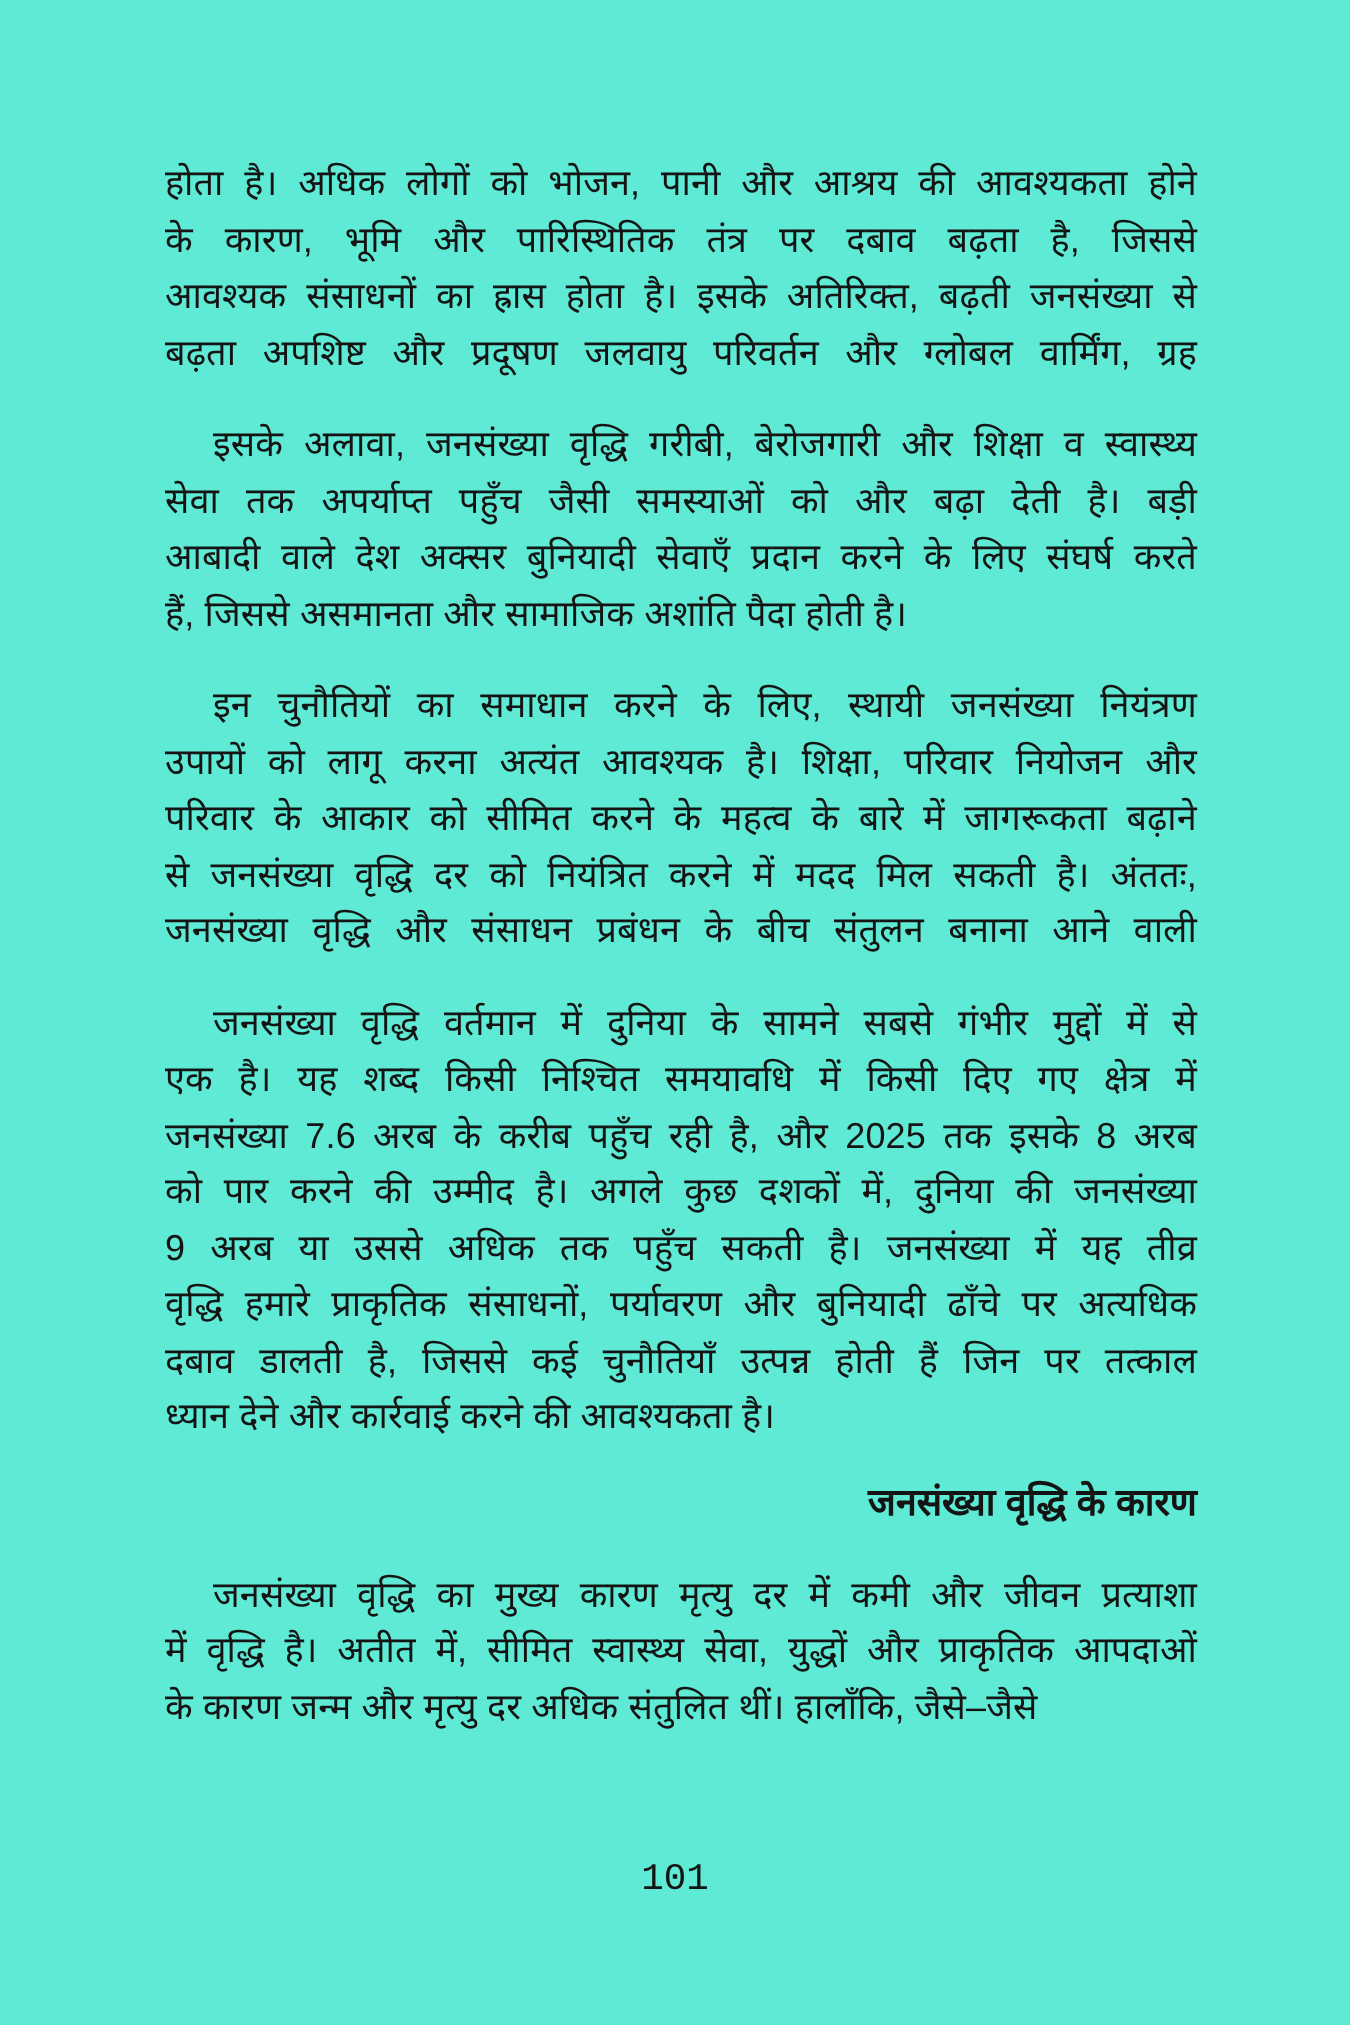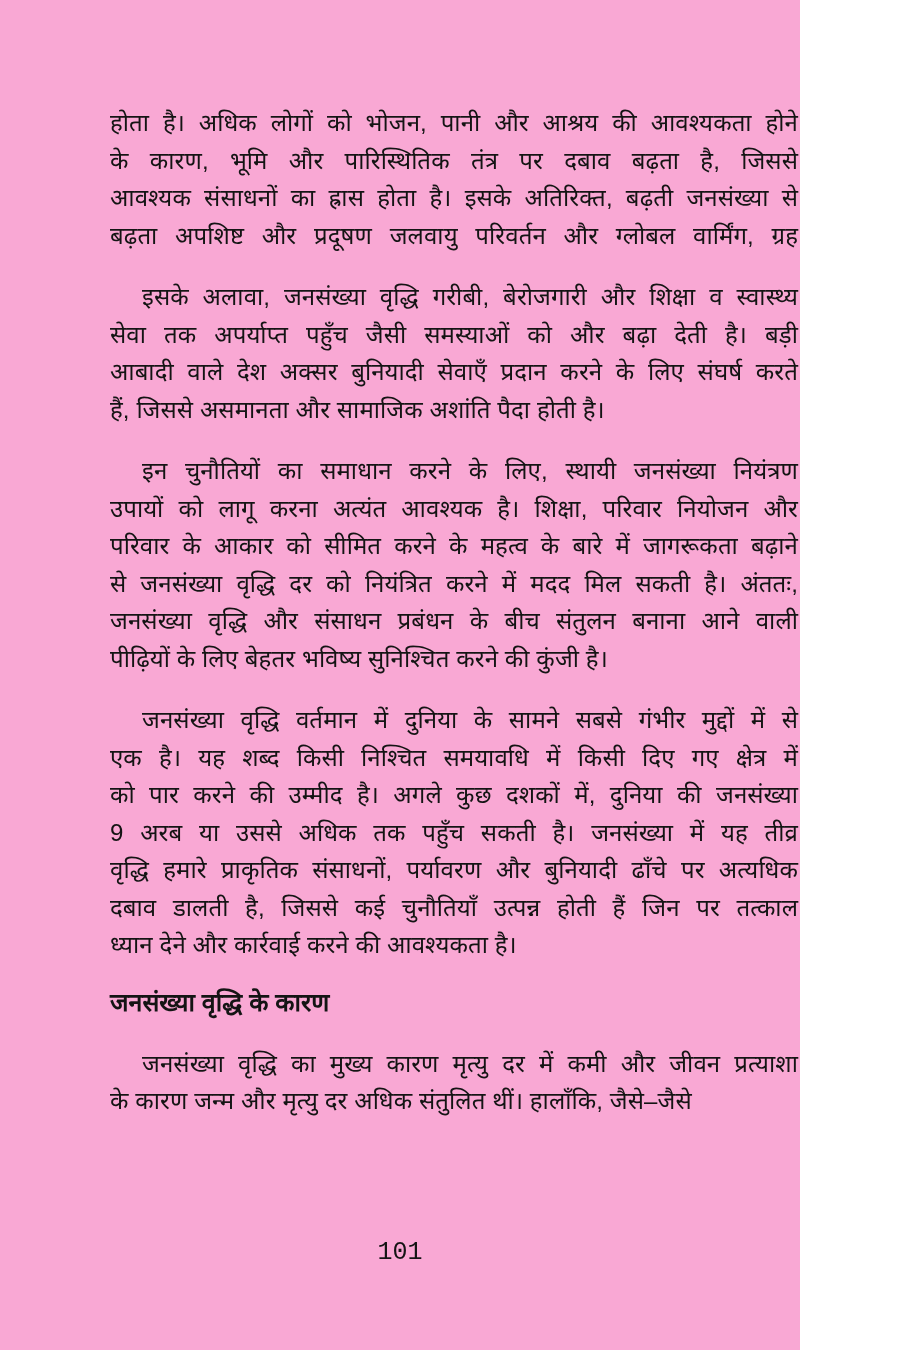--- a/index.html
+++ b/index.html
@@ -2,23 +2,23 @@
 <html lang="hi"><head>
 <meta charset="utf-8">
 <style>
   html, body {
     margin: 0;
     padding: 0;
     background: #ffffff;
   }
   .page {
     position: relative;
-    width: 800px;
+    width: 900px;
     height: 1350px;
-    background: #f9a8d4;
+    background: #5eead4;
     color: #141414;
     font-family: "Liberation Sans", sans-serif;
     overflow: hidden;
   }
   .content {
     position: absolute;
     left: 110px;
     top: 104px;
     width: 688px;
   }
@@ -38,21 +38,21 @@
     margin-top: 24px;
   }
   .line.last {
     text-align-last: left;
   }
   .heading {
     font-size: 25px;
     font-weight: bold;
     line-height: 38px;
     margin: 6px 0 14px 0;
-    text-align: left;
+    text-align: right;
   }
   .page-number {
     position: absolute;
     left: 0;
     top: 1238px;
     width: 100%;
     text-align: center;
     font-family: Liberation Mono, monospace;
     font-size: 25px;
     color: #141414;
@@ -74,31 +74,32 @@
         <div class="line">सेवा तक अपर्याप्त पहुँच जैसी समस्याओं को और बढ़ा देती है। बड़ी</div>
         <div class="line">आबादी वाले देश अक्सर बुनियादी सेवाएँ प्रदान करने के लिए संघर्ष करते</div>
         <div class="line last">हैं, जिससे असमानता और सामाजिक अशांति पैदा होती है।</div>
       </div>
       <div class="paragraph">
         <div class="line indent">इन चुनौतियों का समाधान करने के लिए, स्थायी जनसंख्या नियंत्रण</div>
         <div class="line">उपायों को लागू करना अत्यंत आवश्यक है। शिक्षा, परिवार नियोजन और</div>
         <div class="line">परिवार के आकार को सीमित करने के महत्व के बारे में जागरूकता बढ़ाने</div>
         <div class="line">से जनसंख्या वृद्धि दर को नियंत्रित करने में मदद मिल सकती है। अंततः,</div>
         <div class="line">जनसंख्या वृद्धि और संसाधन प्रबंधन के बीच संतुलन बनाना आने वाली</div>
-        <div class="line last">पीढ़ियों के लिए बेहतर भविष्य सुनिश्चित करने की कुंजी है।</div>
       </div>
       <div class="paragraph">
         <div class="line indent">जनसंख्या वृद्धि वर्तमान में दुनिया के सामने सबसे गंभीर मुद्दों में से</div>
         <div class="line">एक है। यह शब्द किसी निश्चित समयावधि में किसी दिए गए क्षेत्र में</div>
+        <div class="line">जनसंख्या 7.6 अरब के करीब पहुँच रही है, और 2025 तक इसके 8 अरब</div>
         <div class="line">को पार करने की उम्मीद है। अगले कुछ दशकों में, दुनिया की जनसंख्या</div>
         <div class="line">9 अरब या उससे अधिक तक पहुँच सकती है। जनसंख्या में यह तीव्र</div>
         <div class="line">वृद्धि हमारे प्राकृतिक संसाधनों, पर्यावरण और बुनियादी ढाँचे पर अत्यधिक</div>
         <div class="line">दबाव डालती है, जिससे कई चुनौतियाँ उत्पन्न होती हैं जिन पर तत्काल</div>
         <div class="line last">ध्यान देने और कार्रवाई करने की आवश्यकता है।</div>
       </div>
       <div class="heading">जनसंख्या वृद्धि के कारण</div>
       <div class="paragraph">
         <div class="line indent">जनसंख्या वृद्धि का मुख्य कारण मृत्यु दर में कमी और जीवन प्रत्याशा</div>
+        <div class="line">में वृद्धि है। अतीत में, सीमित स्वास्थ्य सेवा, युद्धों और प्राकृतिक आपदाओं</div>
         <div class="line last">के कारण जन्म और मृत्यु दर अधिक संतुलित थीं। हालाँकि, जैसे–जैसे</div>
       </div>
     </div>
   <div class="page-number">101</div>
 </div>
 
 </body></html>

